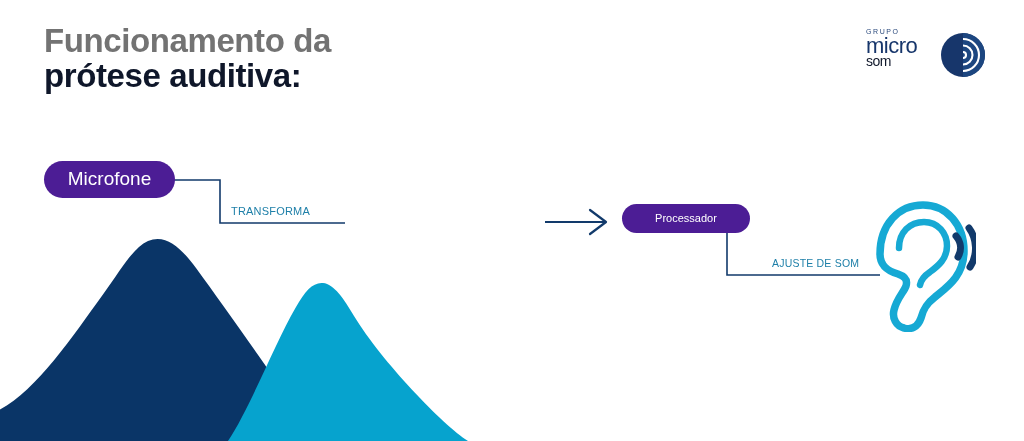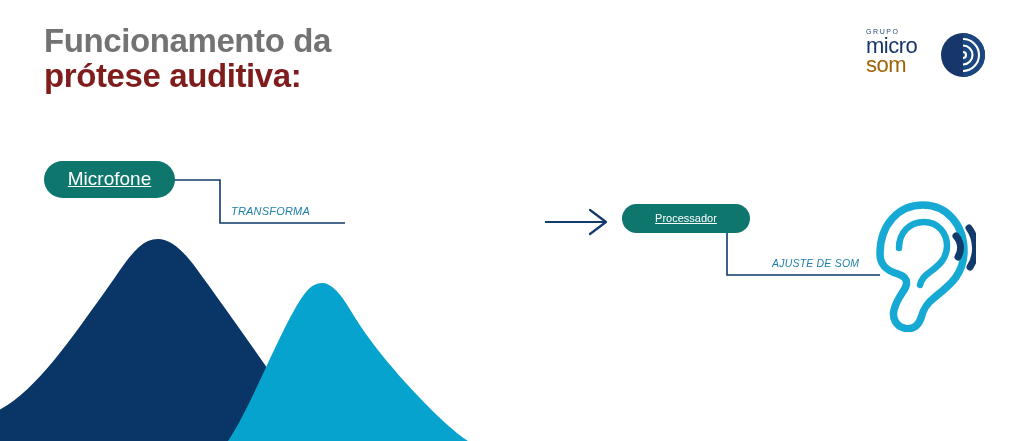--- a/index.html
+++ b/index.html
@@ -36,21 +36,21 @@
     line-height: 1.06;
   }
   .title-line {
     font-size: 33px;
     font-weight: bold;
     letter-spacing: -0.4px;
     white-space: nowrap;
     margin: 0;
   }
   .title-line-1 { color: #737373; }
-  .title-line-2 { color: #7f1d1d; }
+  .title-line-2 { color: #0f172a; }
 
   
   .logo {
     position: absolute;
     left: 866px;
     top: 28px;
     width: 122px;
     height: 56px;
   }
   .logo-text {
@@ -68,24 +68,24 @@
     line-height: 1;
     margin-bottom: 1px;
   }
   .logo-micro {
     font-size: 22px;
     line-height: 0.88;
     letter-spacing: -0.5px;
     color: #17366b;
   }
   .logo-som {
-    font-size: 22px;
+    font-size: 14px;
     line-height: 0.88;
     letter-spacing: -0.5px;
-    color: #a16207;
+    color: #0f172a;
   }
   .logo-mark {
     position: absolute;
     left: 74px;
     top: 4px;
   }
 
   
   .flow-svg {
     position: absolute;
@@ -100,21 +100,21 @@
   .pill {
     position: absolute;
     display: flex;
     align-items: center;
     justify-content: center;
     border-radius: 999px;
     color: #ffffff;
     white-space: nowrap;
     box-sizing: border-box;
   }
-  .pill-navy { background: #0f766e; text-decoration: underline; }
+  .pill-navy { background: #4c1d95; }
   .pill-cyan { background: #16a9d4; }
 
   #pill-microfone {
     left: 44px;
     top: 161px;
     width: 131px;
     height: 37px;
     font-size: 19px;
     padding-bottom: 2px;
   }
@@ -135,21 +135,20 @@
     padding-bottom: 1px;
   }
 
   
   .caption {
     position: absolute;
     color: #1d7fa8;
     font-size: 11px;
     letter-spacing: 0.2px;
     white-space: nowrap;
-    font-style: italic;
   }
   #caption-transforma {
     left: 231px;
     top: 205px;
   }
   #caption-ajuste {
     left: 772px;
     top: 257px;
     font-size: 10.5px;
   }

